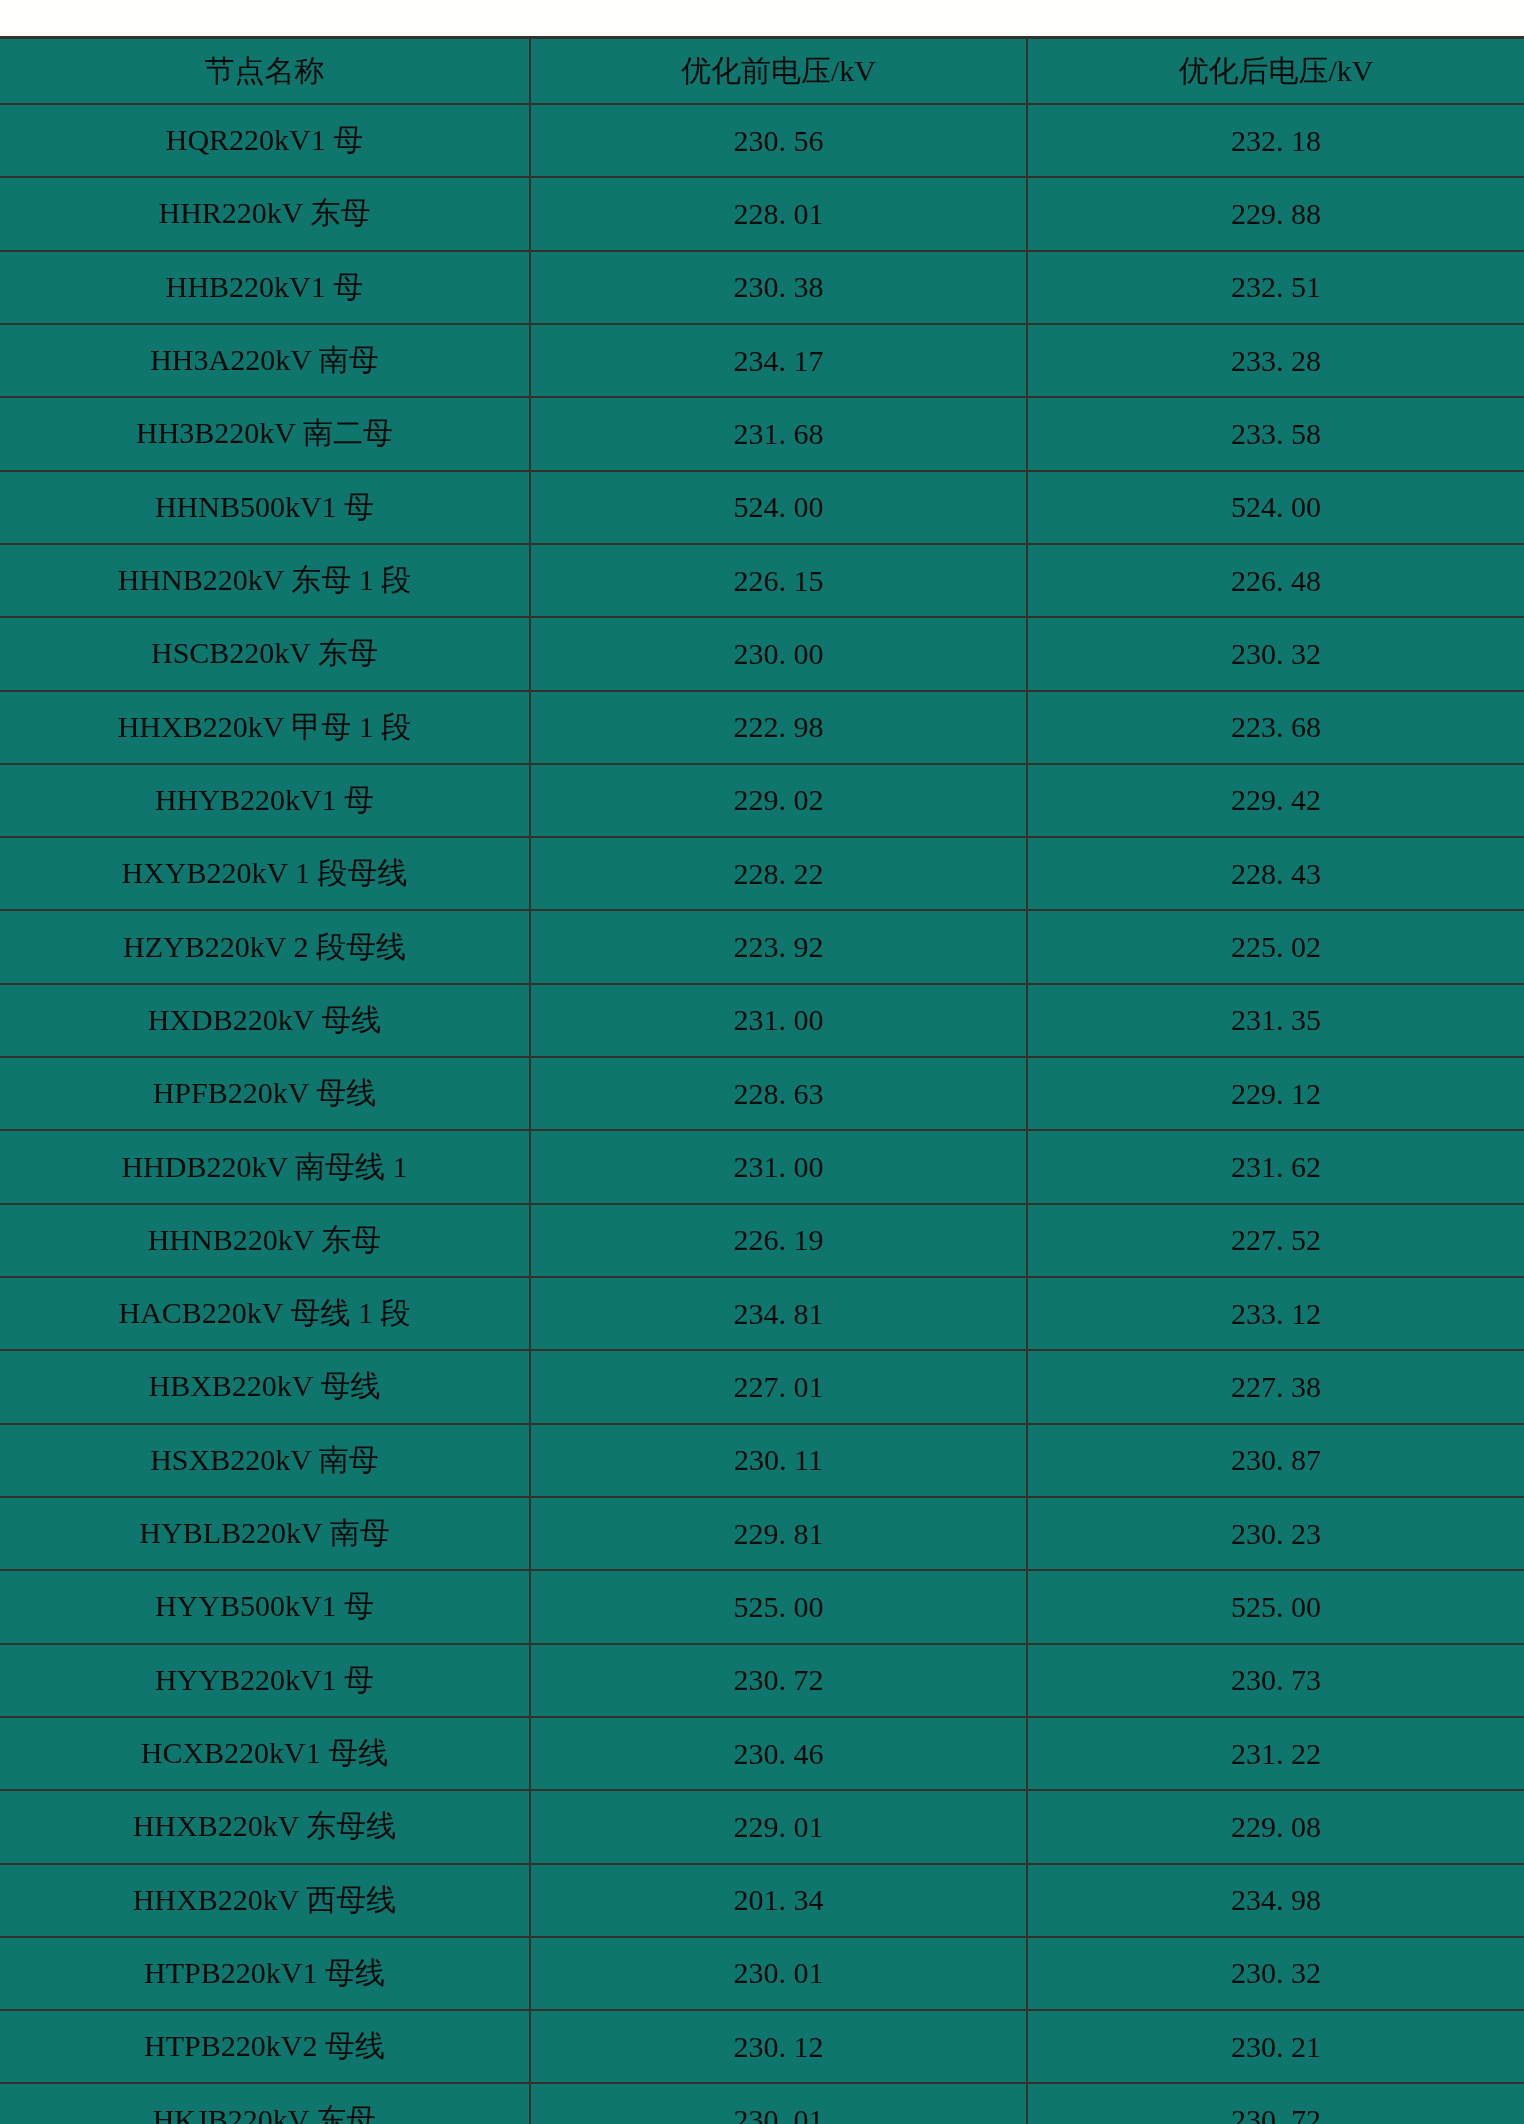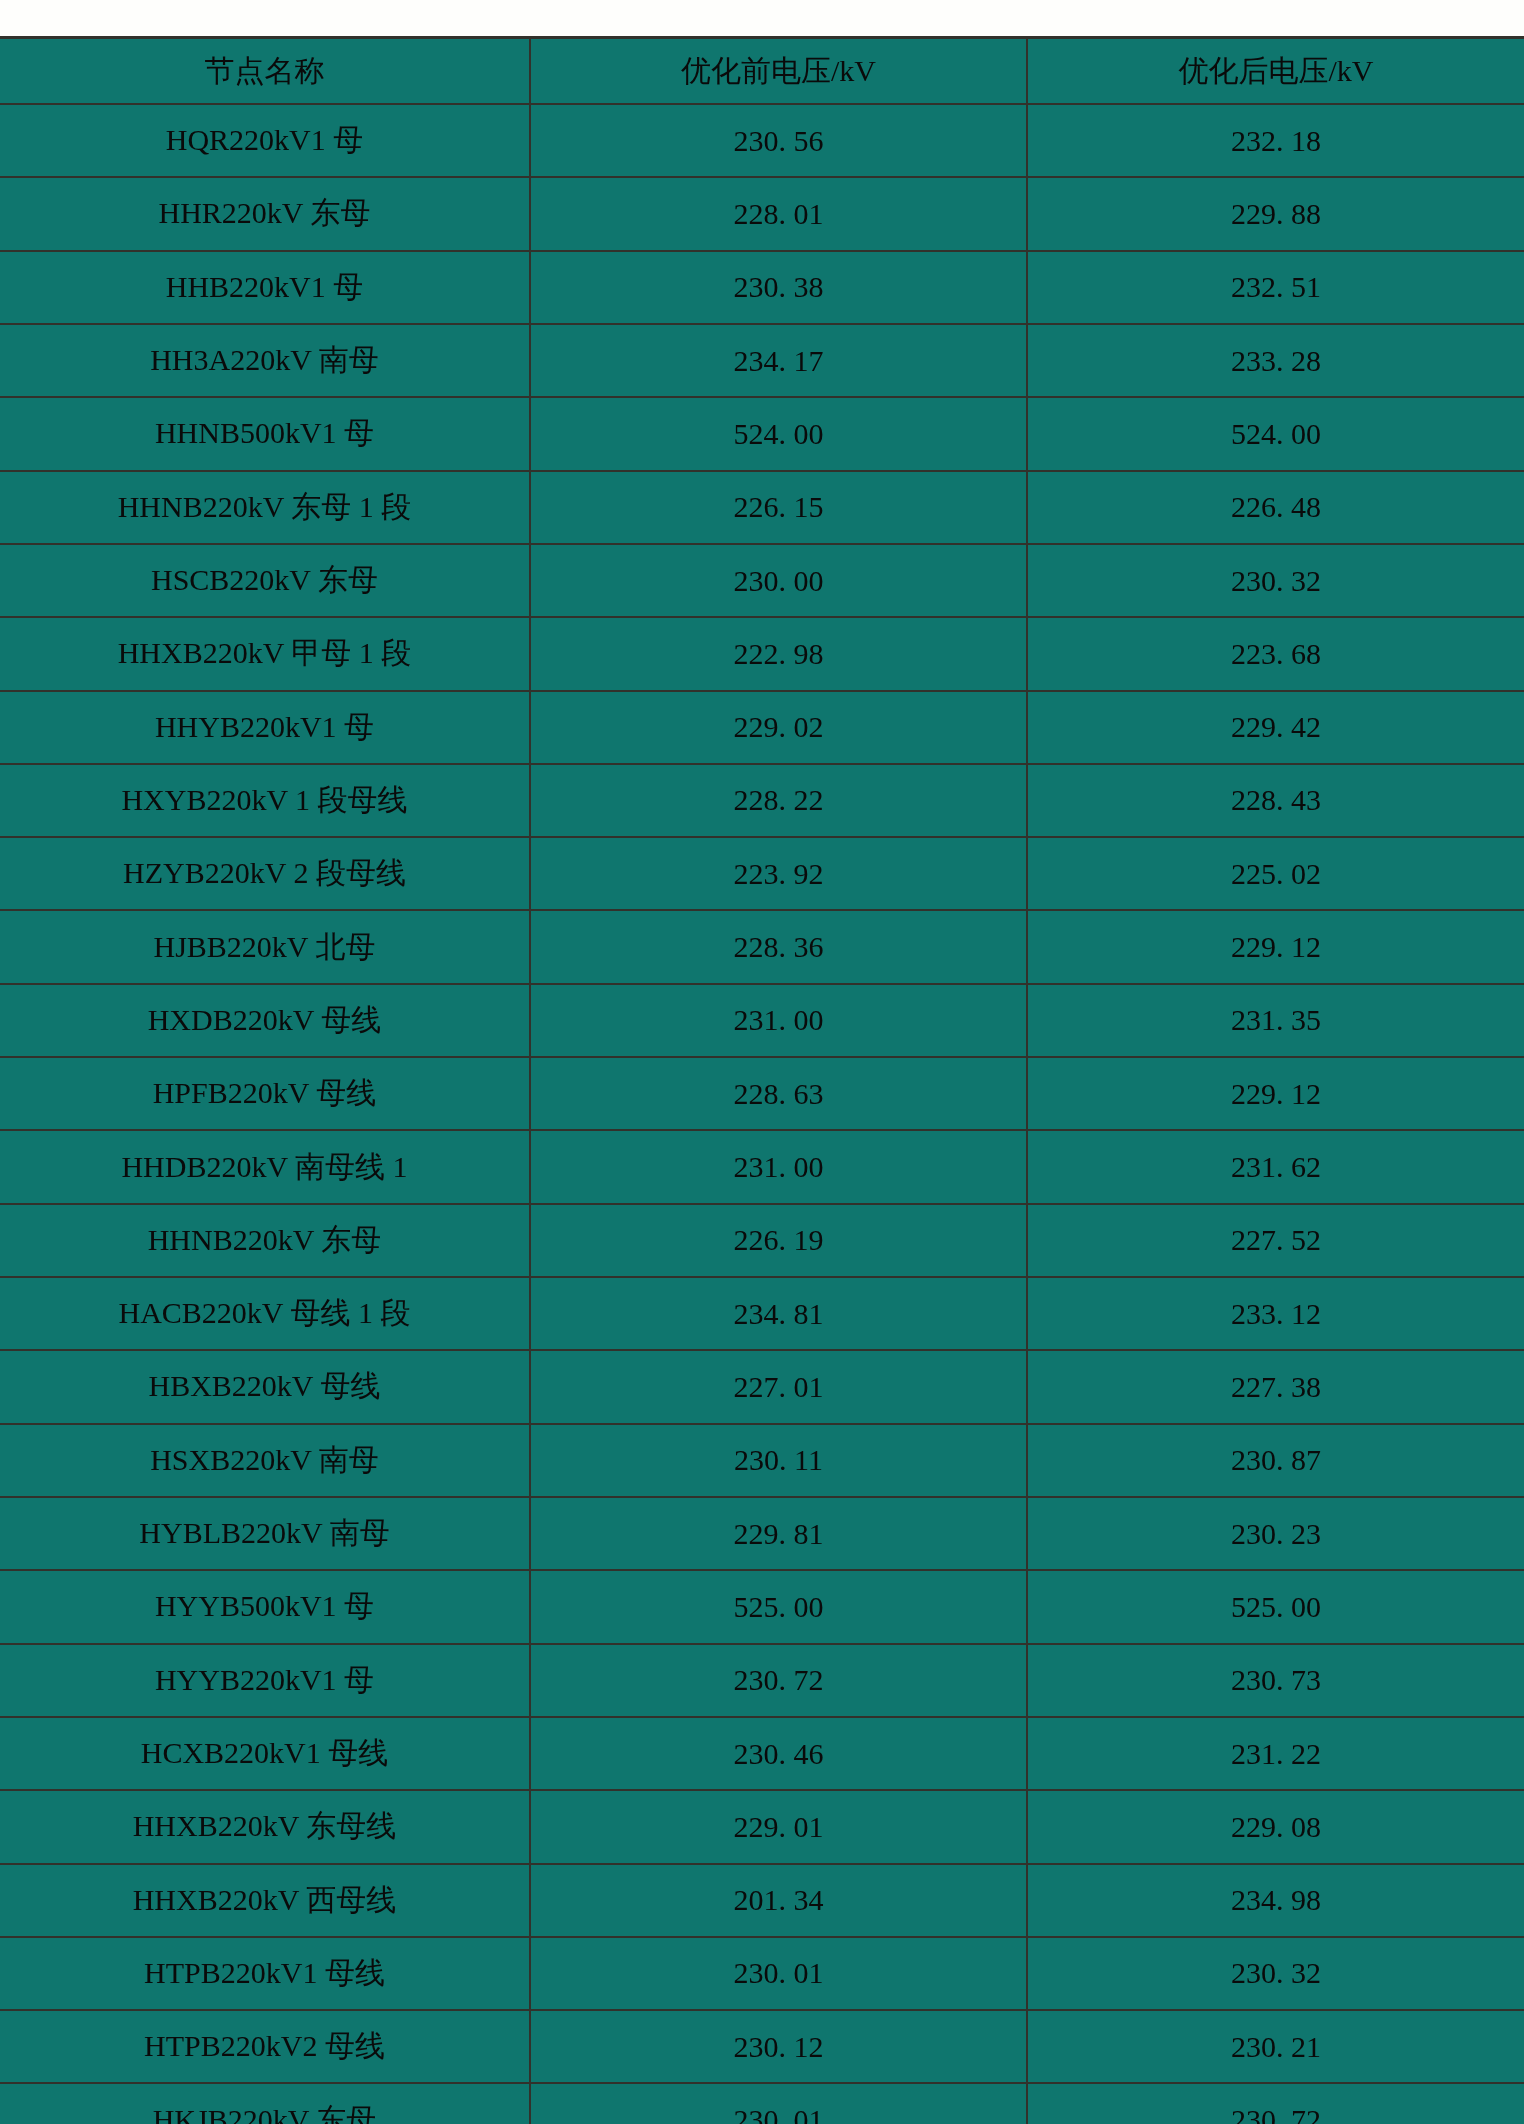--- a/index.html
+++ b/index.html
@@ -83,20 +83,25 @@
     <td>230. 38</td>
     <td>232. 51</td>
   </tr>
 
   <tr>
     <td>HH3A220kV 南母</td>
     <td>234. 17</td>
     <td>233. 28</td>
   </tr>
 
+  <tr>
+    <td>HH3B220kV 南二母</td>
+    <td>231. 68</td>
+    <td>233. 58</td>
+  </tr>
 
   <tr>
     <td>HHNB500kV1 母</td>
     <td>524. 00</td>
     <td>524. 00</td>
   </tr>
 
   <tr>
     <td>HHNB220kV 东母 1 段</td>
     <td>226. 15</td>
@@ -126,25 +131,20 @@
     <td>228. 22</td>
     <td>228. 43</td>
   </tr>
 
   <tr>
     <td>HZYB220kV 2 段母线</td>
     <td>223. 92</td>
     <td>225. 02</td>
   </tr>
 
-  <tr>
-    <td>HJBB220kV 北母</td>
-    <td>228. 36</td>
-    <td>229. 12</td>
-  </tr>
 
   <tr>
     <td>HXDB220kV 母线</td>
     <td>231. 00</td>
     <td>231. 35</td>
   </tr>
 
   <tr>
     <td>HPFB220kV 母线</td>
     <td>228. 63</td>

